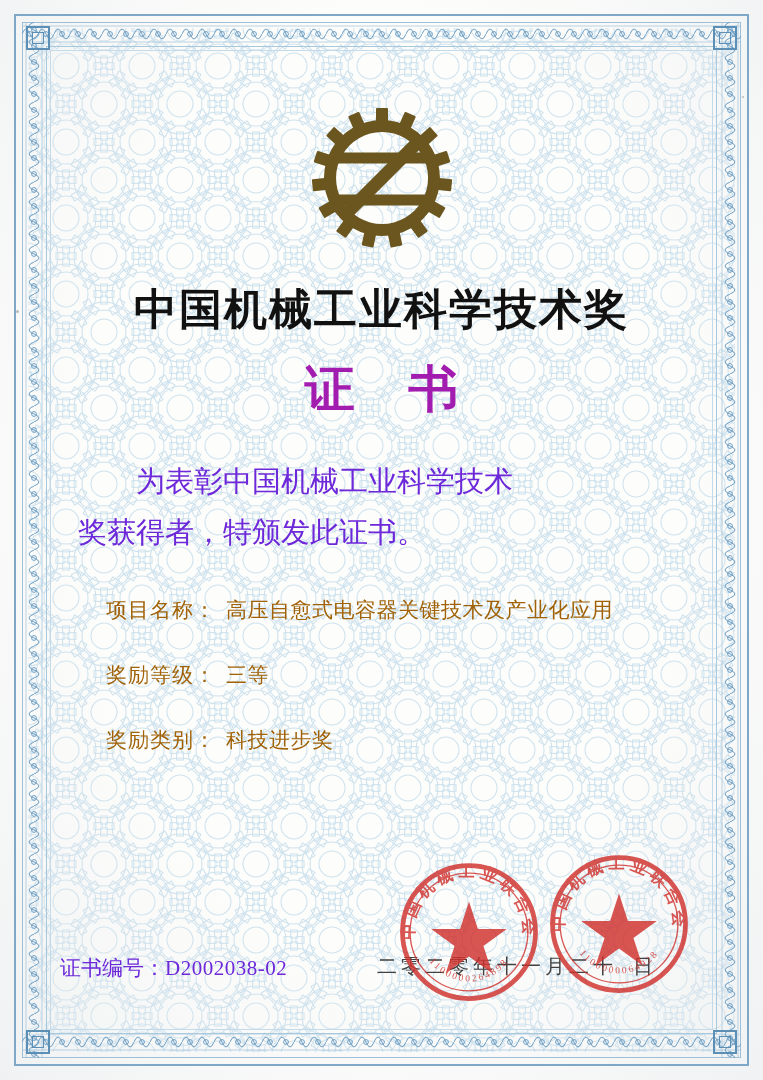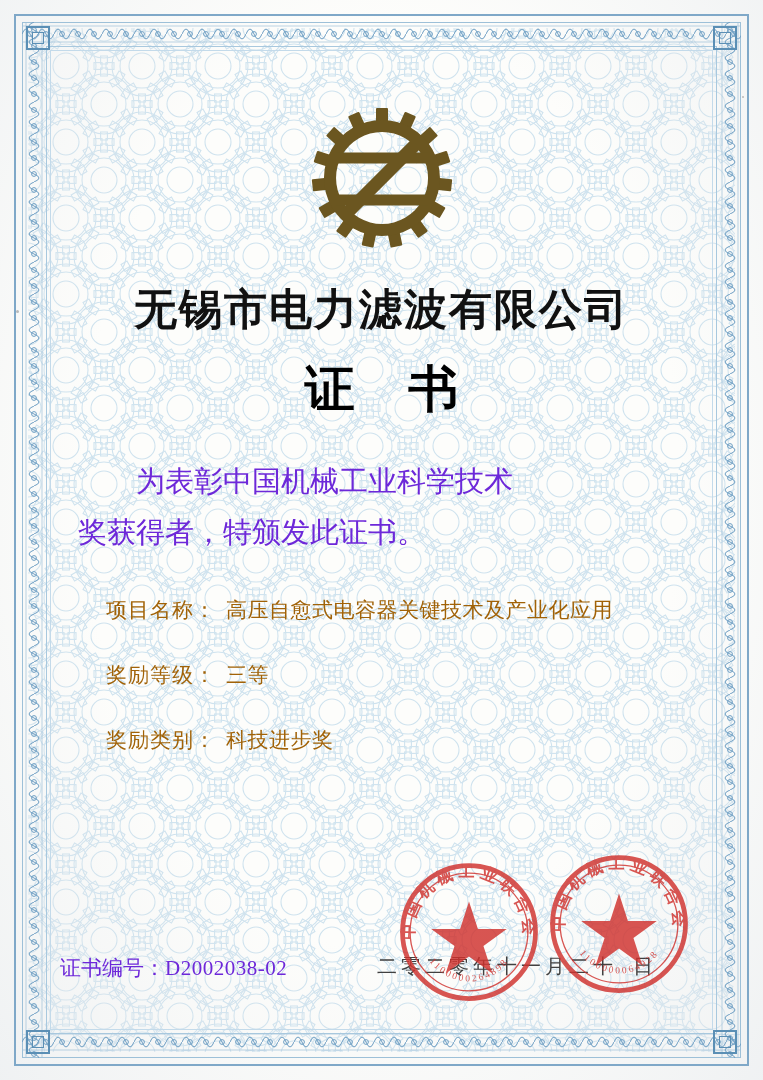--- a/index.html
+++ b/index.html
@@ -135,21 +135,21 @@
     position: absolute;
     left: 0;
     right: 0;
     top: 300px;
     text-align: center;
     font-family: "DejaVu Serif", "Liberation Serif", serif;
     font-weight: bold;
     font-size: 50px;
     letter-spacing: 18px;
     text-indent: 18px;
-    color: #000000;
+    color: #a21caf;
   }
 
   .statement {
     position: absolute;
     left: 18px;
     right: 8px;
     top: 400px;
     font-size: 29px;
     line-height: 1.75;
     color: #6d28d9;
@@ -338,21 +338,21 @@
           </g>
           <g stroke="#6b5620" stroke-width="11" fill="none" stroke-linecap="butt">
             <path d="M-46 -20 L46 -20"></path>
             <path d="M-46 22 L46 22"></path>
           </g>
           <path d="M-34 34 L34 -34" stroke="#6b5620" stroke-width="13" fill="none"></path>
         </g>
       </svg>
     </div>
 
-    <div class="title-main">无锡市电力滤波有限公司</div>
+    <div class="title-main">中国机械工业科学技术奖</div>
     <div class="title-sub">证 书</div>
 
     <div class="statement">
       <div class="line1">为表彰中国机械工业科学技术</div>
       <div class="line2">奖获得者，特颁发此证书。</div>
     </div>
 
     <div class="fields">
       <div class="field-row">
         <span class="field-label">项目名称：</span>

